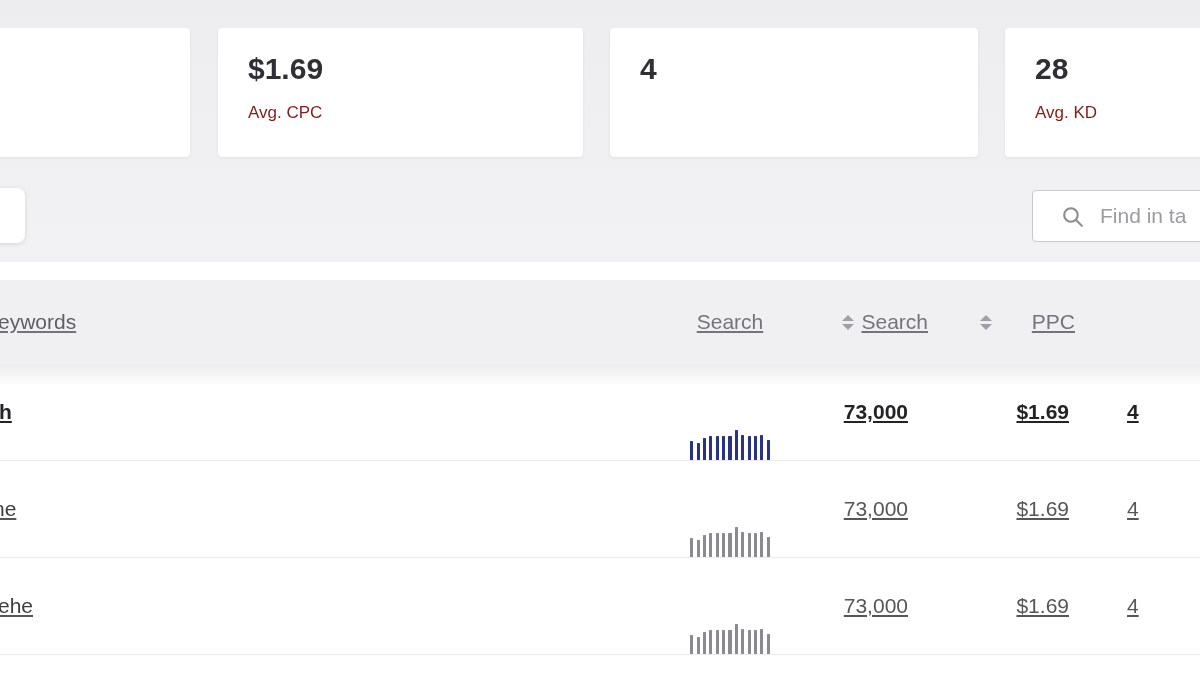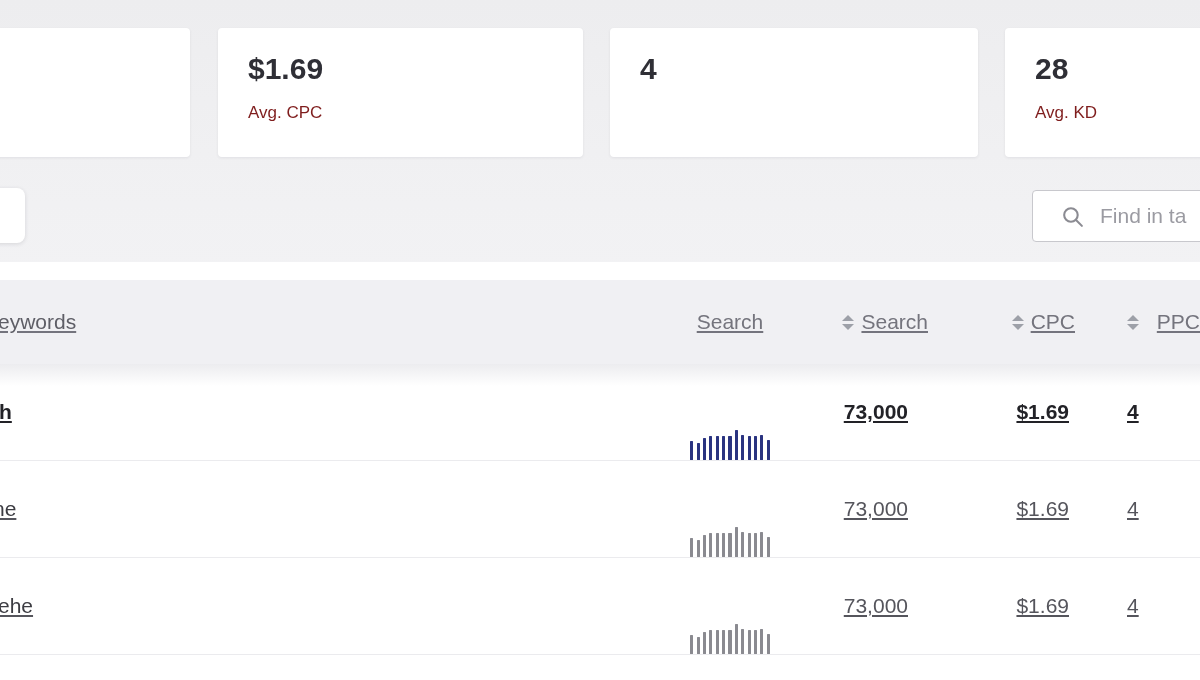--- a/index.html
+++ b/index.html
@@ -97,27 +97,20 @@
       <div class="th th-center">
         <span>Search</span>
       </div>
       <div class="th th-right">
         <span class="sort">
             <span class="tri-up"></span>
             <span class="tri-down"></span>
           </span>
         <span>Search</span>
       </div>
-      <div class="th th-right">
-        <span class="sort">
-            <span class="tri-up"></span>
-            <span class="tri-down"></span>
-          </span>
-        <span>CPC</span>
-      </div>
       <div class="th th-ppc">
         <span class="sort">
             <span class="tri-up"></span>
             <span class="tri-down"></span>
           </span>
         <span>PPC</span>
       </div>
     </div>
 
     <div class="tgrid trow row-hl">

